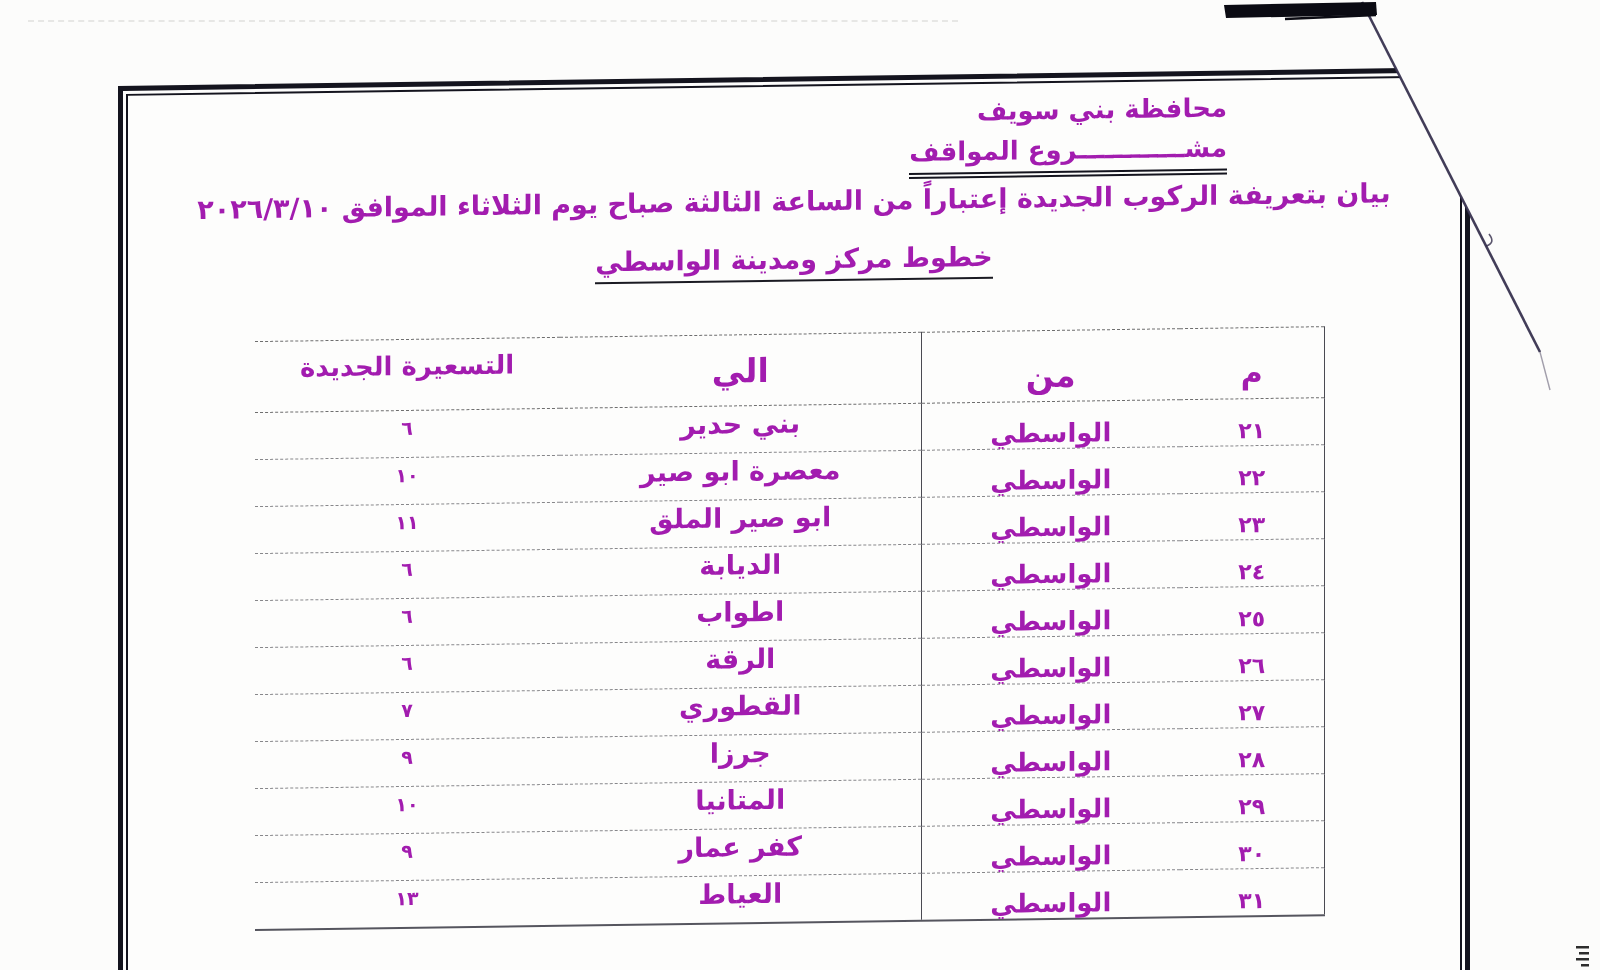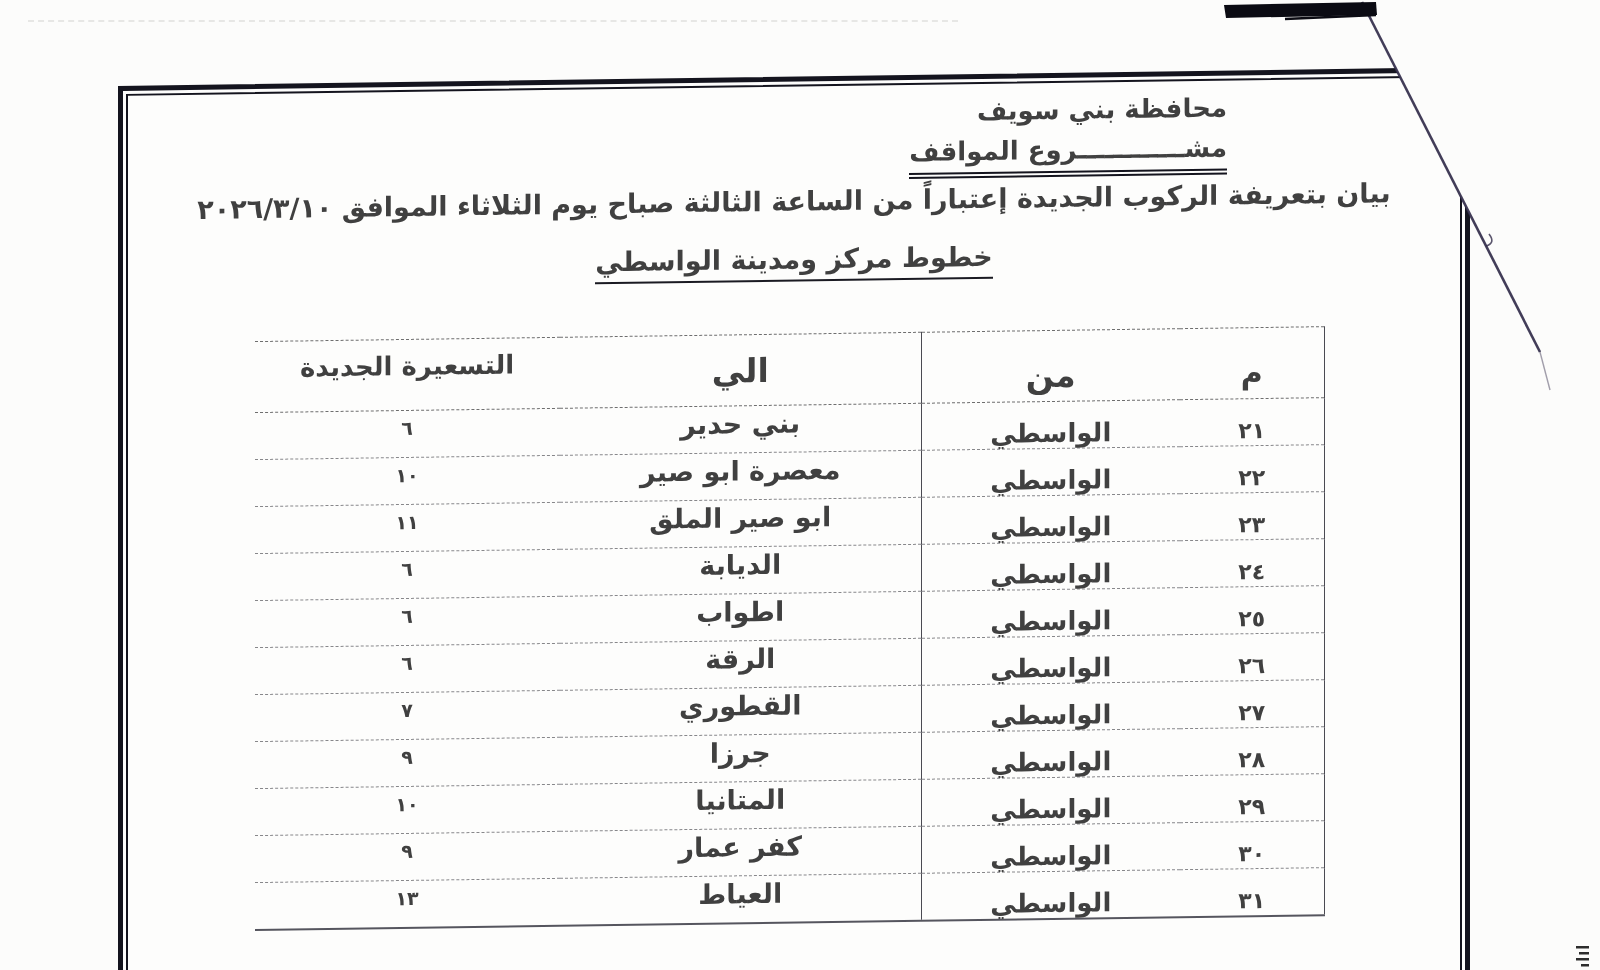--- a/index.html
+++ b/index.html
@@ -1,20 +1,20 @@
 <!DOCTYPE html>
 <html lang="ar"><head>
 <meta charset="utf-8">
 <style>
   html,body{margin:0;padding:0;}
   .canvas{
     position:relative;width:1600px;height:970px;overflow:hidden;
     background:#fcfcfb;
     font-family:"DejaVu Sans",sans-serif;
-    color:#404040;
+    color:#a21caf;
   }
   
   .noise-line{
     position:absolute;left:28px;top:20px;width:930px;height:0;
     border-top:2px dashed #dcdcda;opacity:.65;
   }
   
   .frame{
     position:absolute;left:118px;top:86px;width:1352px;height:1000px;
     box-sizing:border-box;border:5px solid #14141e;background:#fdfdfc;

